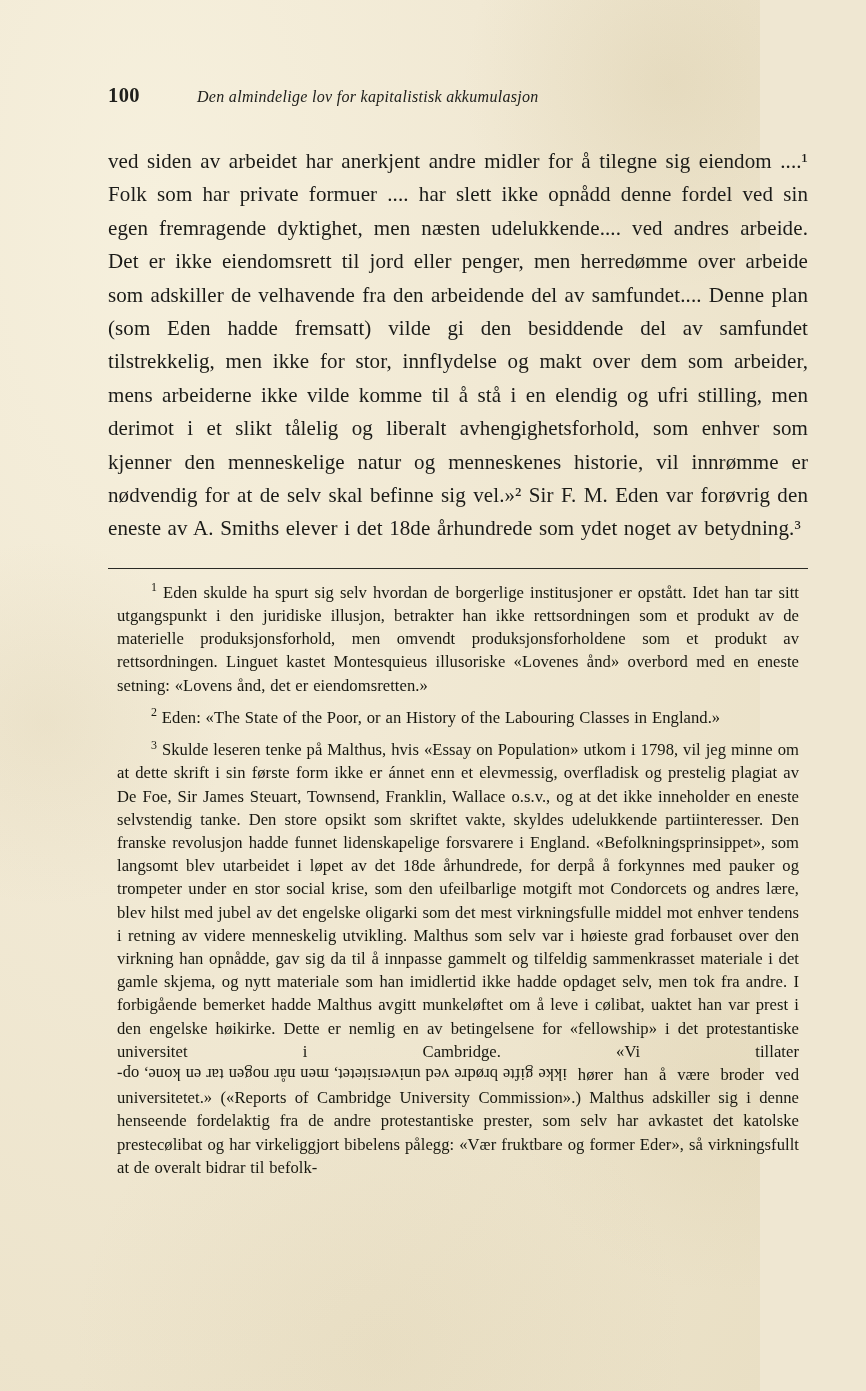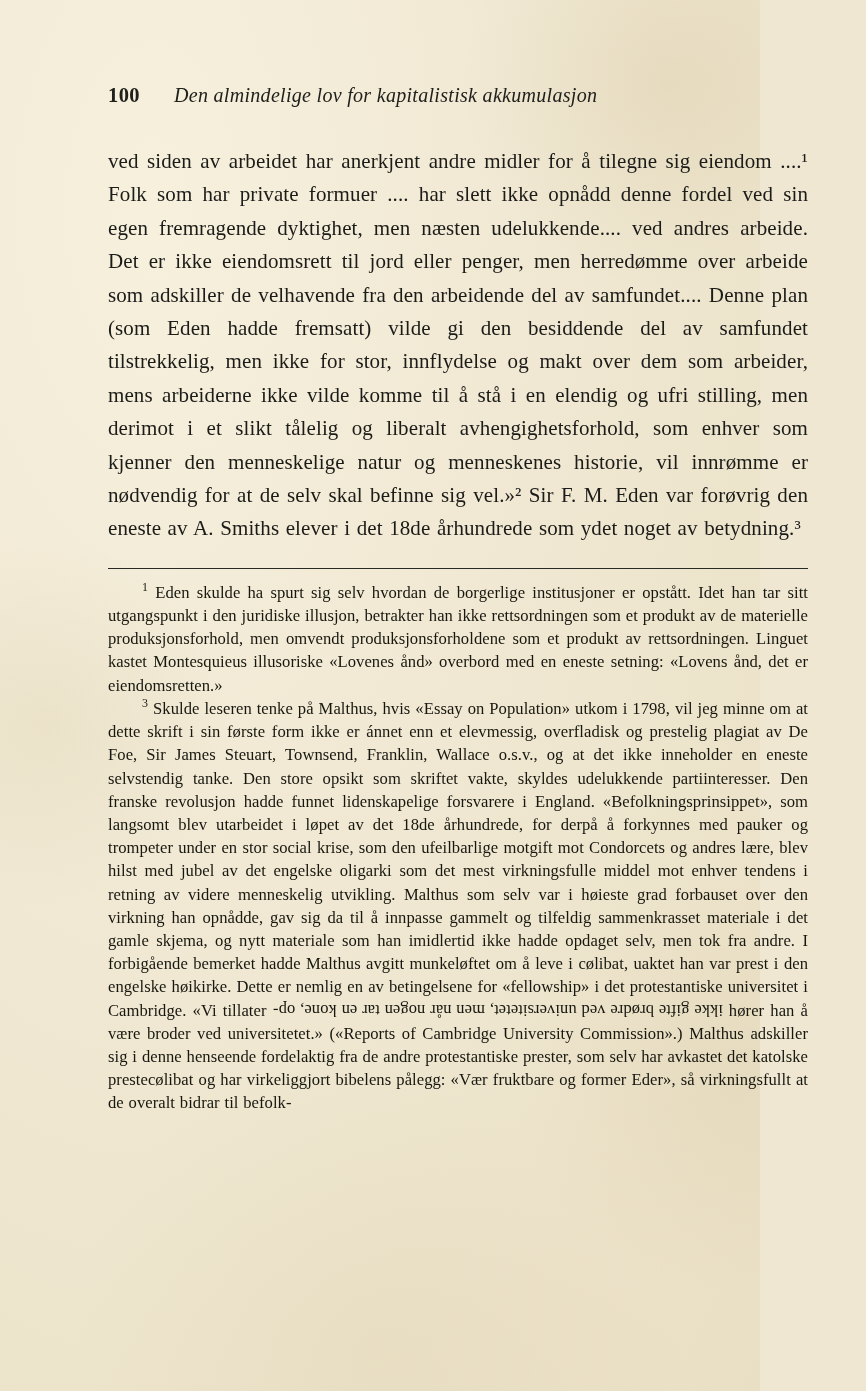--- a/index.html
+++ b/index.html
@@ -47,24 +47,25 @@
     margin-bottom: 38px;
   }
   .folio {
     font-size: 20.5px;
     font-weight: bold;
     color: #20201c;
     width: 66px;
     letter-spacing: 0.4px;
   }
   .booktitle {
-    font-size: 20px;
+    font-size: 16px;
     font-style: italic;
     color: #20201c;
     letter-spacing: 0.3px;
+    margin-left: 23px;
   }
 
   
   .bodytext {
     font-size: 21px;
     line-height: 33.4px;
     text-align: justify;
     color: #1b1b18;
     letter-spacing: 0.1px;
     word-spacing: 1.2px;
@@ -81,21 +82,21 @@
   
   .footnotes {
     font-size: 16.6px;
     line-height: 23.2px;
     text-align: justify;
     color: #17170f;
     letter-spacing: 0.05px;
     word-spacing: 0.6px;
   }
   .fn {
-    margin: 0;
+    margin: 9px;
     text-indent: 0;
   }
   .fn + .fn {
     margin-top: 0px;
   }
   .fn .marker {
     font-size: 0.72em;
     vertical-align: super;
     line-height: 0;
     margin-left: 34px;
@@ -121,18 +122,19 @@
     </div>
 
     <div class="bodytext">ved siden av arbeidet har anerkjent andre midler for å tilegne sig eiendom ....¹ Folk som har private formuer .... har slett ikke opnådd denne fordel ved sin egen fremragende dyktighet, men næsten udelukkende.... ved andres arbeide. Det er ikke eiendomsrett til jord eller penger, men herredømme over arbeide som adskiller de velhavende fra den arbeidende del av samfundet.... Denne plan (som Eden hadde fremsatt) vilde gi den besiddende del av samfundet tilstrekkelig, men ikke for stor, innflydelse og makt over dem som arbeider, mens arbeiderne ikke vilde komme til å stå i en elendig og ufri stilling, men derimot i et slikt tålelig og liberalt avhengighetsforhold, som enhver som kjenner den menneskelige natur og menneskenes historie, vil innrømme er nødvendig for at de selv skal befinne sig vel.»² Sir F. M. Eden var forøvrig den eneste av A. Smiths elever i det 18de århundrede som ydet noget av betydning.³</div>
 
     <div class="fnrule"></div>
 
     <div class="footnotes">
 
       <p class="fn"><span class="marker first-marker">1</span> <span>Eden skulde ha spurt sig selv hvordan de borgerlige institusjoner er opstått. Idet han tar sitt utgangspunkt i den juridiske illusjon, betrakter han ikke rettsordningen som et produkt av de materielle produksjonsforhold, men omvendt produksjonsforholdene som et produkt av rettsordningen. Linguet kastet Montesquieus illusoriske «Lovenes ånd» overbord med en eneste setning: «Lovens ånd, det er eiendomsretten.»</span></p>
 
+      <p class="fn"><span class="marker">2</span> <span>Eden: «The State of the Poor, or an History of the Labouring Classes in England.»</span></p>
 
       <p class="fn"><span class="marker">3</span> <span>Skulde leseren tenke på Malthus, hvis «Essay on Population» utkom i 1798, vil jeg minne om at dette skrift i sin første form ikke er ánnet enn et elevmessig, overfladisk og prestelig plagiat av De Foe, Sir James Steuart, Townsend, Franklin, Wallace o.s.v., og at det ikke inneholder en eneste selvstendig tanke. Den store opsikt som skriftet vakte, skyldes udelukkende partiinteresser. Den franske revolusjon hadde funnet lidenskapelige forsvarere i England. «Befolkningsprinsippet», som langsomt blev utarbeidet i løpet av det 18de århundrede, for derpå å forkynnes med pauker og trompeter under en stor social krise, som den ufeilbarlige motgift mot Condorcets og andres lære, blev hilst med jubel av det engelske oligarki som det mest virkningsfulle middel mot enhver tendens i retning av videre menneskelig utvikling. Malthus som selv var i høieste grad forbauset over den virkning han opnådde, gav sig da til å innpasse gammelt og tilfeldig sammenkrasset materiale i det gamle skjema, og nytt materiale som han imidlertid ikke hadde opdaget selv, men tok fra andre. I forbigående bemerket hadde Malthus avgitt munkeløftet om å leve i cølibat, uaktet han var prest i den engelske høikirke. Dette er nemlig en av betingelsene for «fellowship» i det protestantiske universitet i Cambridge. «Vi tillater</span> <span class="flipline">ikke gifte brødre ved universitetet, men når nogen tar en kone, op-</span> <span>hører han å være broder ved universitetet.» («Reports of Cambridge University Commission».) Malthus adskiller sig i denne henseende fordelaktig fra de andre protestantiske prester, som selv har avkastet det katolske prestecølibat og har virkeliggjort bibelens pålegg: «Vær fruktbare og former Eder», så virkningsfullt at de overalt bidrar til befolk-</span></p>
 
     </div>
   </div>
 </div>
 
 </body></html>

